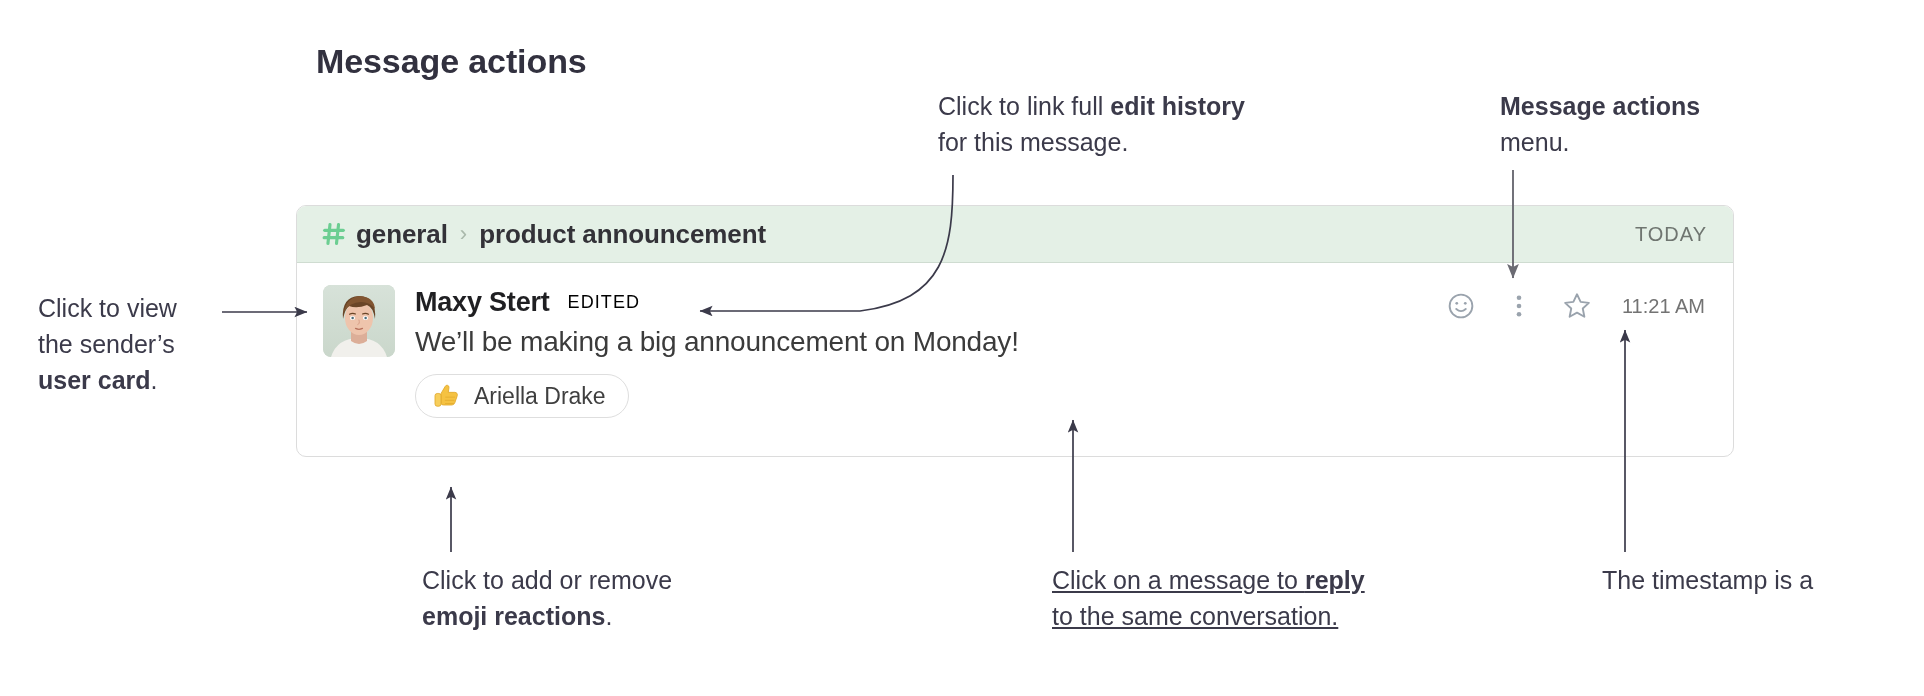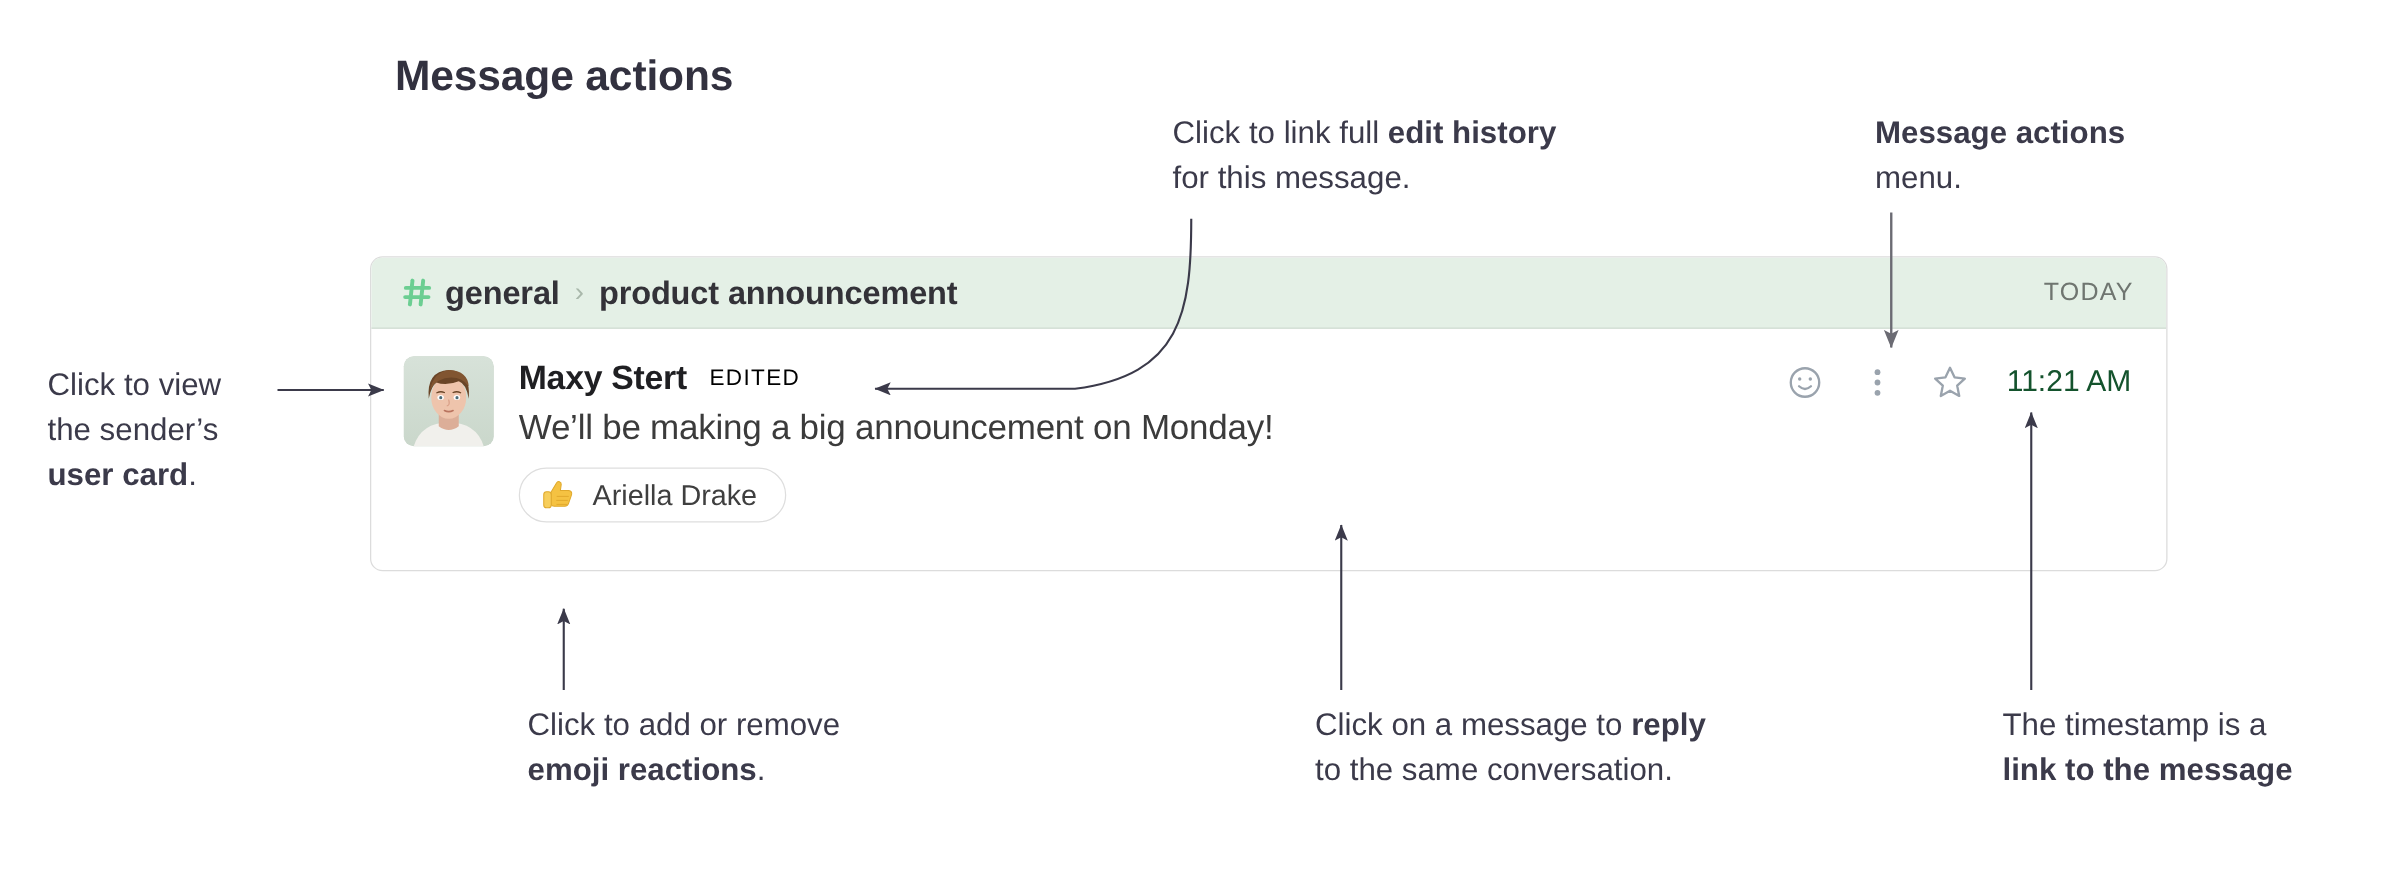--- a/index.html
+++ b/index.html
@@ -34,21 +34,21 @@
     line-height: 36px;
     color: #3b3a4a;
     white-space: nowrap;
   }
   .annotation b { font-weight: 700; }
 
   #anno-edit-history { left: 938px; top: 88px; }
   #anno-actions-menu { left: 1500px; top: 88px; }
   #anno-user-card    { left: 38px;  top: 290px; }
   #anno-emoji        { left: 422px; top: 562px; }
-  #anno-reply        { left: 1052px; top: 562px; }
+  #anno-reply        { left: 1052px; top: 562px; text-decoration: underline; }
   #anno-timestamp    { left: 1602px; top: 562px; }
 
   
   #arrows {
     position: absolute;
     left: 0; top: 0;
     width: 1924px; height: 696px;
     pointer-events: none;
   }
 
@@ -187,22 +187,22 @@
   }
   .ctrl-icon {
     width: 30px; height: 30px;
     display: block;
   }
   #emoji-picker-button  { padding: 0 12px; }
   #actions-menu-button  { padding: 0 16px; }
   #star-button          { padding: 0 12px; }
   #message-time {
     margin-left: 18px;
-    font-size: 24px;
-    color: #14532d;
+    font-size: 20px;
+    color: #737373;
     letter-spacing: 0px;
     white-space: nowrap;
   }
 </style>
 </head>
 <body>
 
 <div id="page-title">Message actions</div>
 
 <div id="message-card">
@@ -331,21 +331,20 @@
   <div><b>emoji reactions</b><span>.</span></div>
 </div>
 
 <div class="annotation" id="anno-reply">
   <div><span>Click on a message to </span><b>reply</b></div>
   <div>to the same conversation.</div>
 </div>
 
 <div class="annotation" id="anno-timestamp">
   <div>The timestamp is a</div>
-  <div><b>link to the message</b></div>
 </div>
 
 <svg id="arrows">
   <defs>
     <marker id="arrowhead-dark" markerWidth="9" markerHeight="9" refX="7.4" refY="3.1" orient="auto" markerUnits="strokeWidth">
       <path d="M0,0 L7.6,3.1 L0,6.2 L1.6,3.1 z" fill="#3b3a4a"></path>
     </marker>
     <marker id="arrowhead-gray" markerWidth="9" markerHeight="9" refX="7.4" refY="3.1" orient="auto" markerUnits="strokeWidth">
       <path d="M0,0 L7.6,3.1 L0,6.2 L1.6,3.1 z" fill="#6b6b73"></path>
     </marker>

